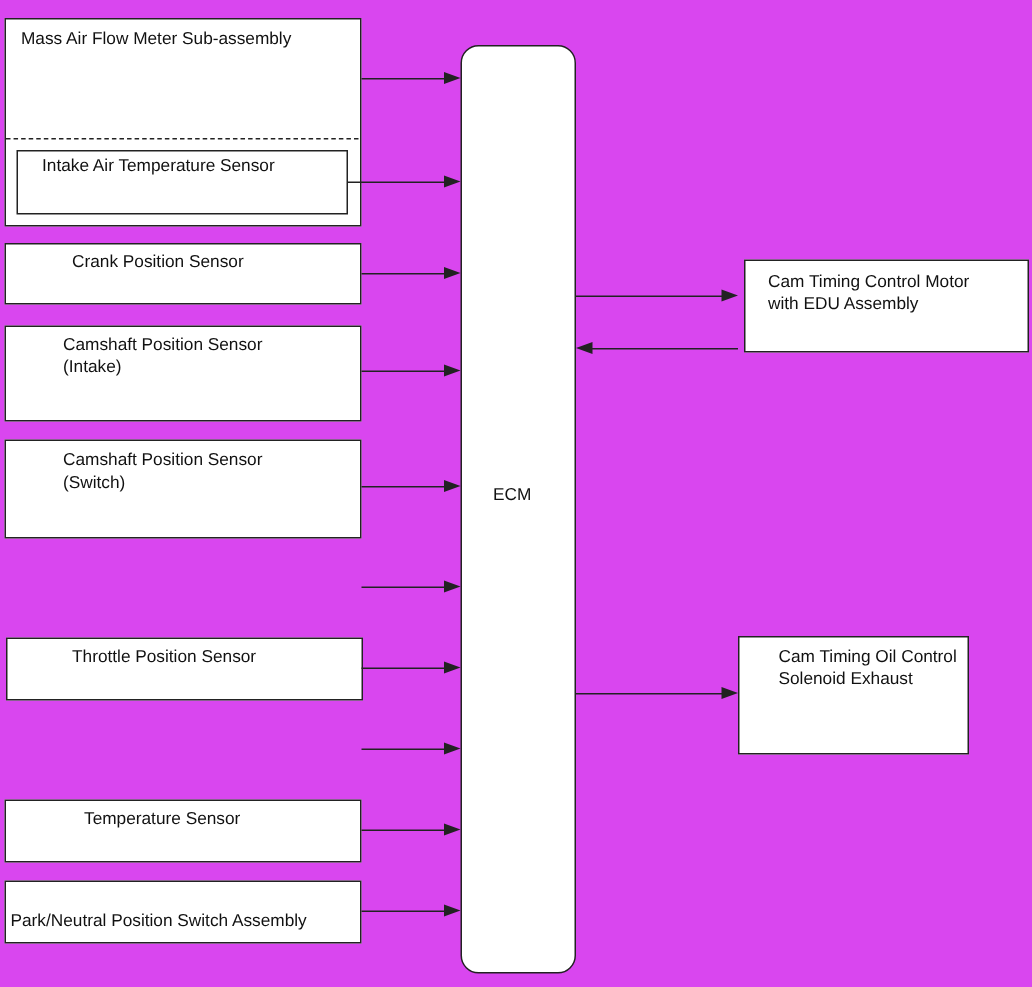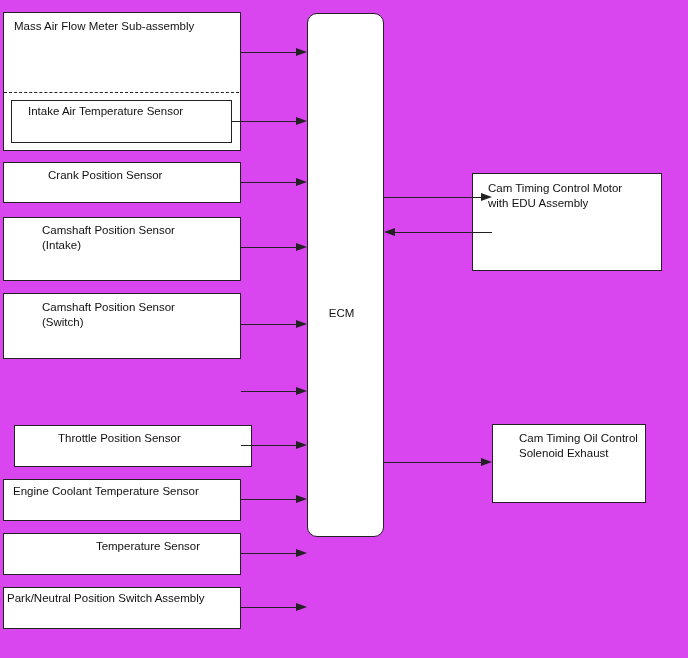--- a/index.html
+++ b/index.html
@@ -93,41 +93,38 @@
   </div>
 
   <div class="box" style="left:3px; top:293px; width:238px; height:66px;">
     <div class="lbl" style="padding:6px 0 0 38px;">
       <span>Camshaft Position Sensor</span><br>
       <span>(Switch)</span>
     </div>
   </div>
 
 
-  <div class="box" style="left:14px; top:425px; width:238px; height:42px;">
+  <div class="box" style="left:4px; top:425px; width:238px; height:42px;">
     <div class="lbl" style="padding:5px 0 0 43px;">Throttle Position Sensor</div>
   </div>
 
-  <div class="box" style="left:3px; top:479px; width:238px; height:42px;">
-    <div class="lbl" style="padding:4px 0 0 9px;">Engine Coolant Temperature Sensor</div>
-  </div>
 
-  <div class="box" style="left:3px; top:533px; width:238px; height:42px;text-align:center;">
+  <div class="box" style="left:3px; top:533px; width:238px; height:42px;">
     <div class="lbl" style="padding:5px 0 0 52px;">Temperature Sensor</div>
   </div>
 
   <div class="box" style="left:3px; top:587px; width:238px; height:42px;">
-    <div class="lbl" style="padding:3px 0 0 3px;">Park/Neutral Position Switch Assembly</div>
+    <div class="lbl" style="padding:3px 0 0 3px;margin-top:16px;">Park/Neutral Position Switch Assembly</div>
   </div>
 
-  <div class="box ecm-box" style="left:307px; top:13px; width:77px; height:524px;">
+  <div class="box ecm-box" style="left:307px; top:30px; width:77px; height:619px;border-radius:12px;">
     <div class="lbl ecm-lbl">ECM</div>
   </div>
 
-  <div class="box" style="left:472px; top:173px; width:190px; height:98px;">
+  <div class="box" style="left:496px; top:173px; width:190px; height:62px;">
     <div class="lbl" style="padding:7px 0 0 15px;">
       <span>Cam Timing Control Motor</span><br>
       <span>with EDU Assembly</span>
     </div>
   </div>
 
   <div class="box" style="left:492px; top:424px; width:154px; height:79px;">
     <div class="lbl" style="padding:6px 0 0 26px;">
       <span>Cam Timing Oil Control</span><br>
       <span>Solenoid Exhaust</span>

